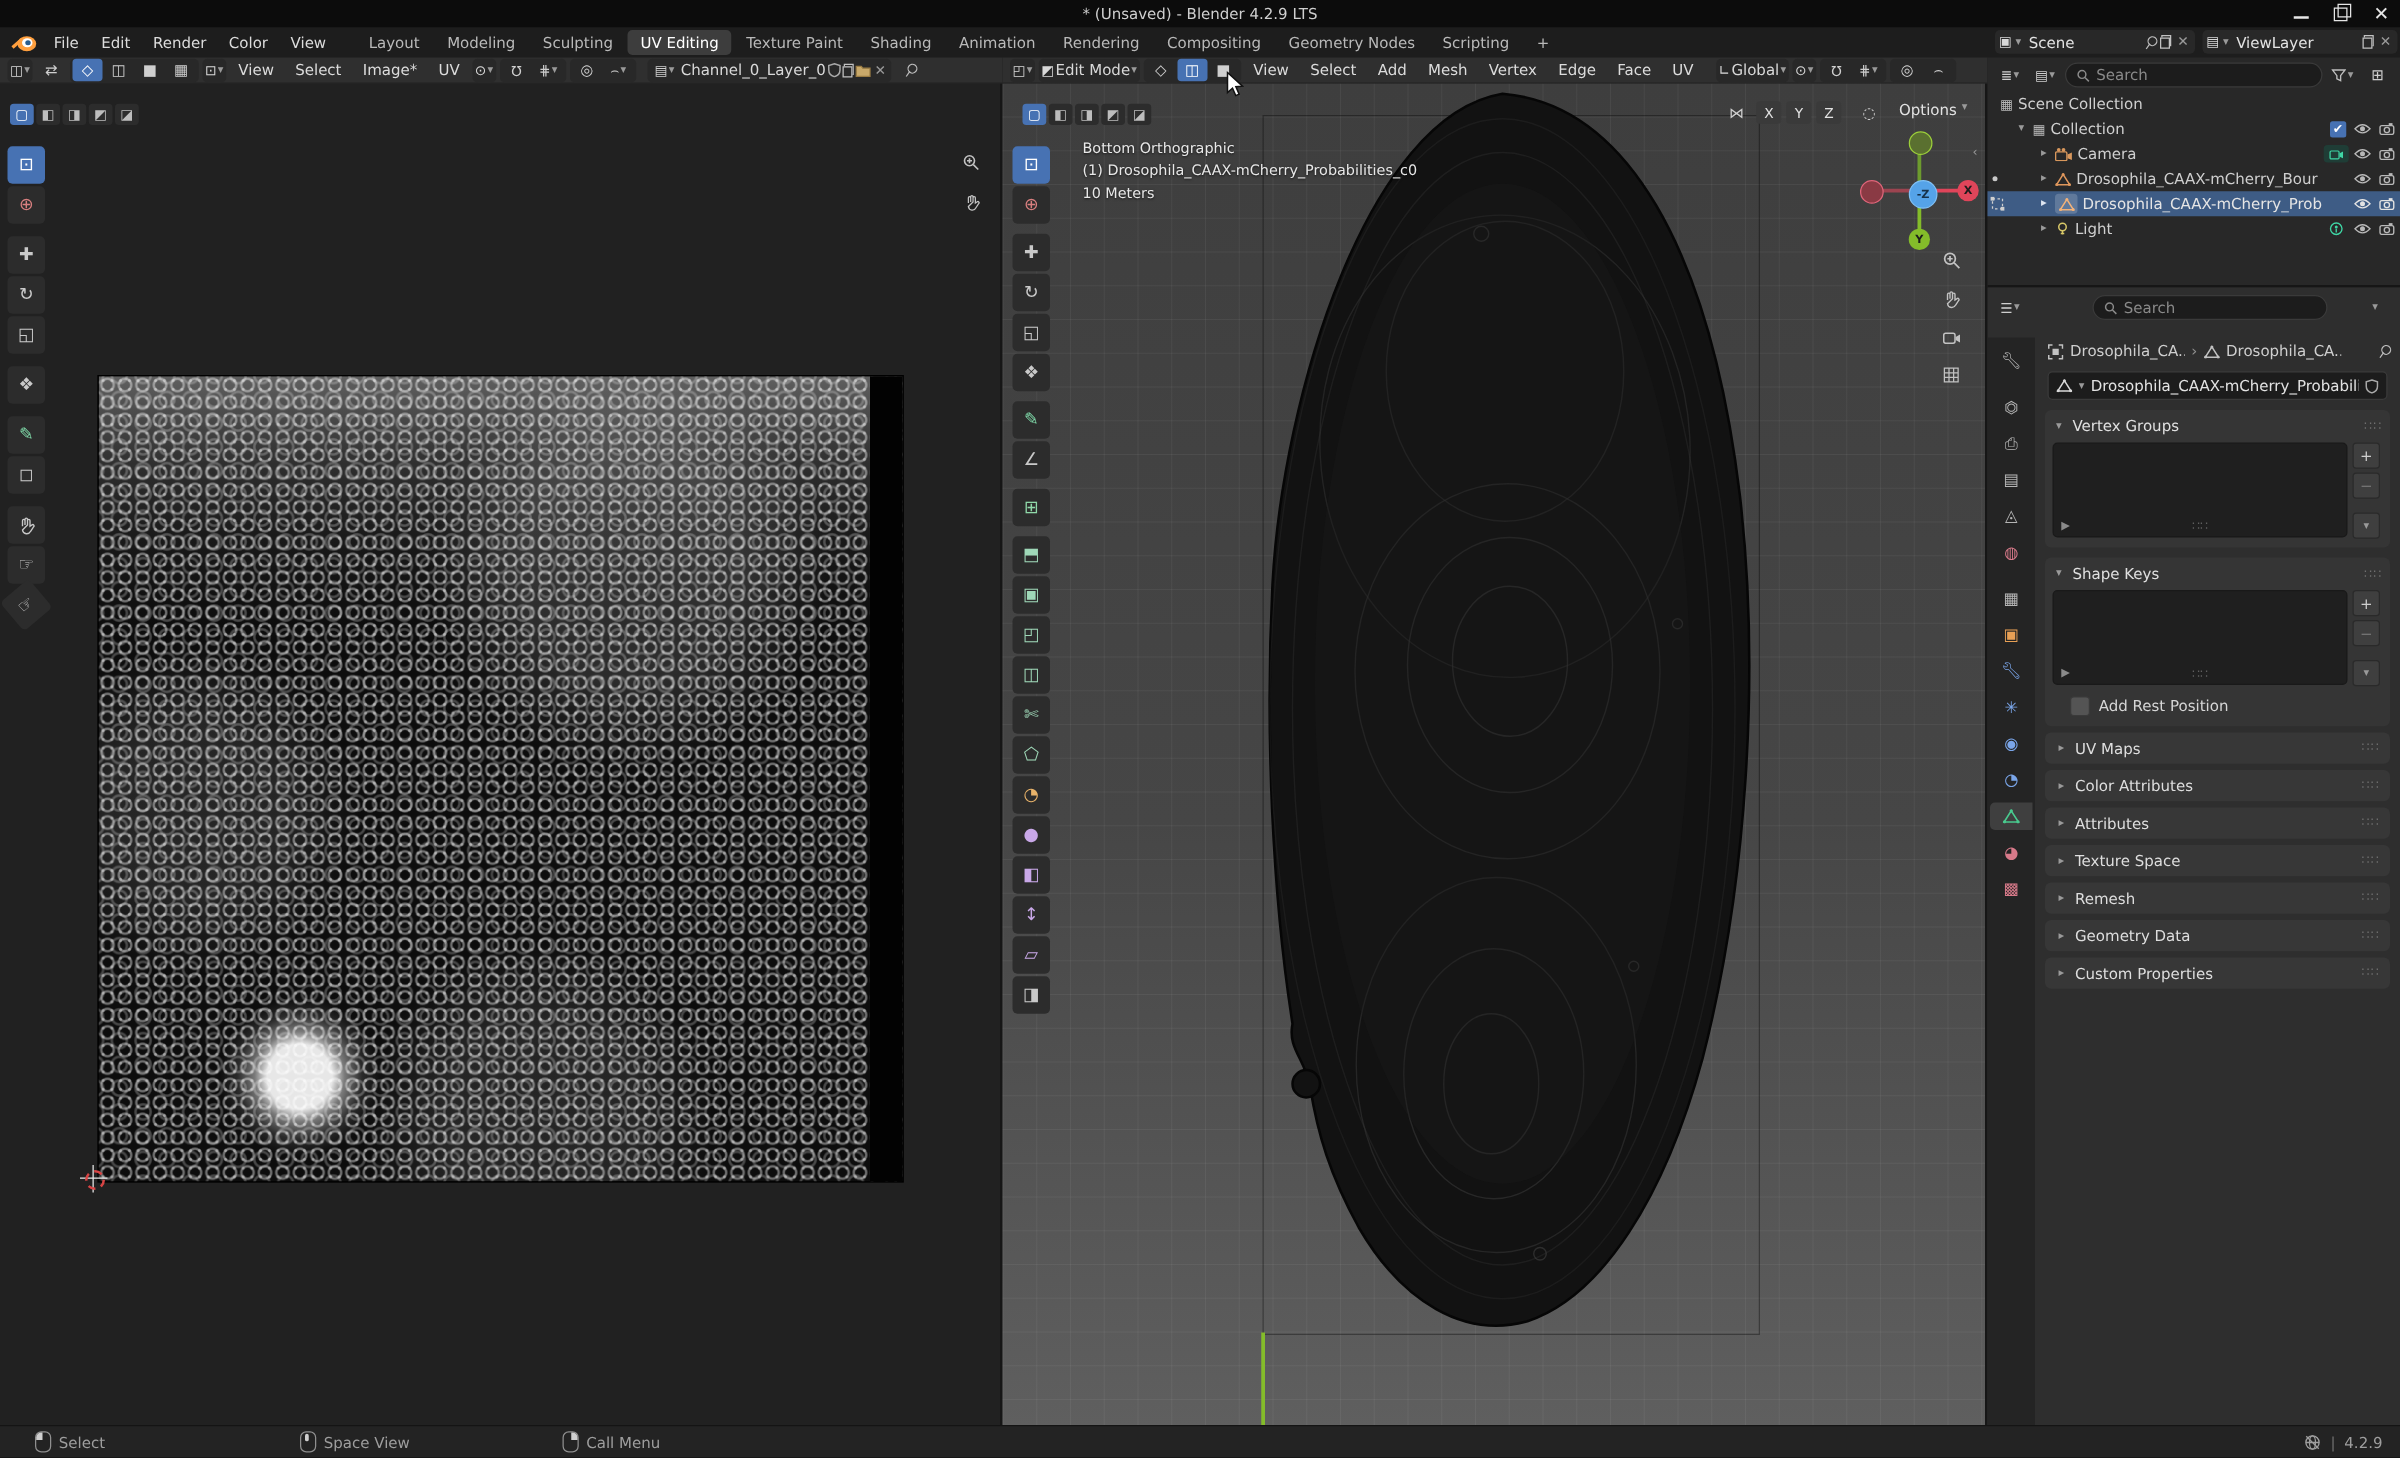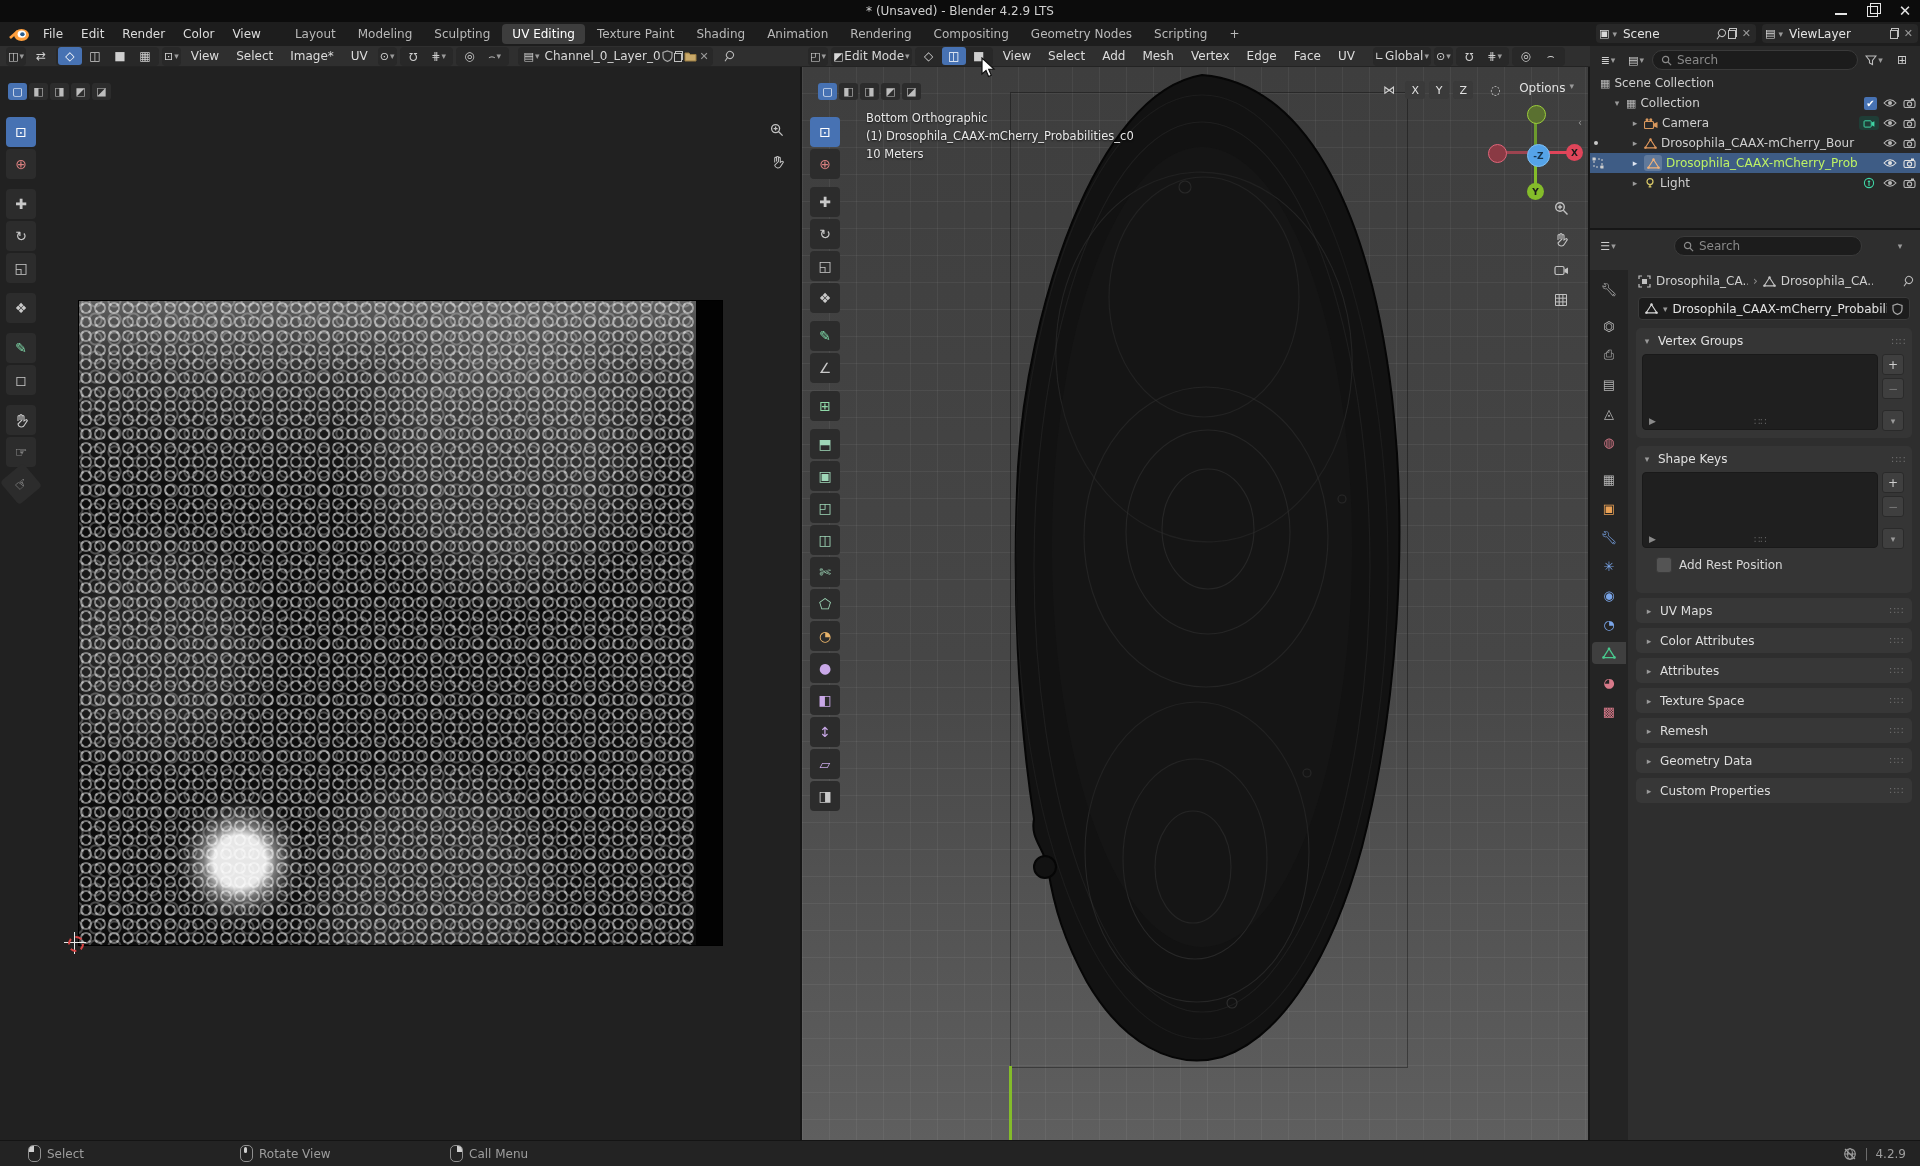--- a/index.html
+++ b/index.html
@@ -87,21 +87,21 @@
   .optbtn{height:18px;border-radius:3px;padding:0 8px;display:flex;align-items:flex-start;gap:4px;color:#e2e2e2;}
   .cursor-arrow{z-index:50;}
   
   .outliner{left:1590px;top:46px;width:330px;height:184px;background:#282828;border-bottom:2px solid #161616;box-sizing:border-box;}
   .olhead{display:flex;align-items:center;gap:4px;padding:4px 6px 3px 6px;}
   .search{flex:1;display:flex;align-items:center;gap:5px;background:#1c1c1c;border:1px solid #3a3a3a;border-radius:10px;height:18px;padding:0 8px;color:#8a8a8a;}
   .olrow{display:flex;align-items:center;height:20px;padding-right:4px;gap:4px;color:#cfcfcf;position:relative;}
   .olrow .lbl{white-space:nowrap;overflow:hidden;flex:1;}
   .olrow .vis{display:flex;gap:6px;align-items:center;}
   .olrow.sel{background:#3e5c85;}
-  .olrow.sel .lbl{color:#bef264;}
+  .olrow.sel .lbl{color:#e5e5e5;}
   .tri{font-size:9px;color:#9a9a9a;width:10px;text-align:center;}
   .cb{width:13px;height:13px;background:#4772b3;border-radius:2px;color:#fff;font-size:10px;line-height:13px;text-align:center;}
   
   .props{left:1590px;top:230px;width:330px;height:910px;background:#2e2e2e;box-sizing:border-box;}
   .ptabs{position:absolute;left:0;top:40px;width:38px;height:870px;background:#242424;display:flex;flex-direction:column;align-items:center;padding-top:8px;gap:7px;box-sizing:border-box;}
   .ptab{width:30px;height:22px;display:flex;align-items:center;justify-content:center;font-size:13px;color:#b5b5b5;border-radius:4px 0 0 4px;}
   .ptab.gap{margin-top:8px;}
   .ptab.on{background:#3f3f3f;width:34px;}
   .pcontent{position:absolute;left:38px;top:0;width:292px;height:910px;}
   .phead{display:flex;align-items:center;gap:6px;padding:6px 8px 4px 6px;}
@@ -111,21 +111,21 @@
   .panel{background:#353535;border-radius:5px;margin:8px 8px 0 8px;padding:4px 6px 8px 6px;}
   .panel .phdr{display:flex;align-items:center;gap:6px;color:#e0e0e0;height:18px;}
   .grip{margin-left:auto;color:#6f6f6f;font-size:10px;letter-spacing:1px;}
   .plist{position:relative;background:#1f1f1f;border:1px solid #191919;border-radius:4px;height:74px;margin-top:4px;margin-right:28px;}
   .plist .play{position:absolute;left:6px;bottom:3px;color:#8a8a8a;font-size:9px;}
   .plist .grp2{position:absolute;left:50%;bottom:2px;transform:translateX(-50%);color:#5f5f5f;font-size:10px;}
   .pside{position:absolute;right:8px;display:flex;flex-direction:column;gap:3px;}
   .sbtn{width:20px;height:19px;background:#3f3f3f;border:1px solid #2a2a2a;border-radius:3px;color:#cfcfcf;display:flex;align-items:center;justify-content:center;font-size:12px;}
   .sbtn.dim2{color:#777;}
   .cpanel{display:flex;align-items:center;gap:6px;background:#373737;border-radius:5px;margin:5px 8px 0 8px;height:25px;padding:0 8px;color:#dedede;}
-  .checkrow{display:flex;align-items:center;gap:7px;margin:9px 8px 12px 14px;color:#d6d6d6;}
+  .checkrow{display:flex;align-items:center;gap:7px;margin:9px 8px 0 14px;color:#d6d6d6;}
   .chk{width:14px;height:14px;background:#545454;border:1px solid #3a3a3a;border-radius:3px;}
   
   .statusbar{left:0;top:1140px;width:1920px;height:26px;background:#232323;border-top:1px solid #141414;box-sizing:border-box;display:flex;align-items:center;color:#9e9e9e;}
   .skey{position:absolute;display:flex;align-items:center;gap:6px;}
   .mouse{width:11px;height:15px;border:1.3px solid #8f8f8f;border-radius:5px;position:relative;}
   .mouse i{position:absolute;background:#cfcfcf;}
   .mouse.l i{left:0px;top:0px;width:5px;height:6px;border-radius:4px 0 0 0;}
   .mouse.m i{left:3.2px;top:1px;width:3px;height:6px;border-radius:2px;}
   .mouse.r i{right:0px;top:0px;width:5px;height:6px;border-radius:0 4px 0 0;}
   svg{display:block;}
@@ -780,21 +780,21 @@
     <span class="skey" style="left:28px;">
       <span class="mouse l">
           <i></i>
         </span>
       <span>Select</span>
     </span>
     <span class="skey" style="left:240px;">
       <span class="mouse m">
           <i></i>
         </span>
-      <span>Rotate View</span>
+      <span>Space View</span>
     </span>
     <span class="skey" style="left:450px;">
       <span class="mouse r">
           <i></i>
         </span>
       <span>Call Menu</span>
     </span>
     <span class="skey" style="right:14px;display:flex;align-items:center;gap:7px;">
       <svg width="14" height="14" viewBox="0 0 14 14">
         <circle cx="7" cy="7" r="5.3" fill="none" stroke="#9e9e9e" stroke-width="1.1"></circle>

